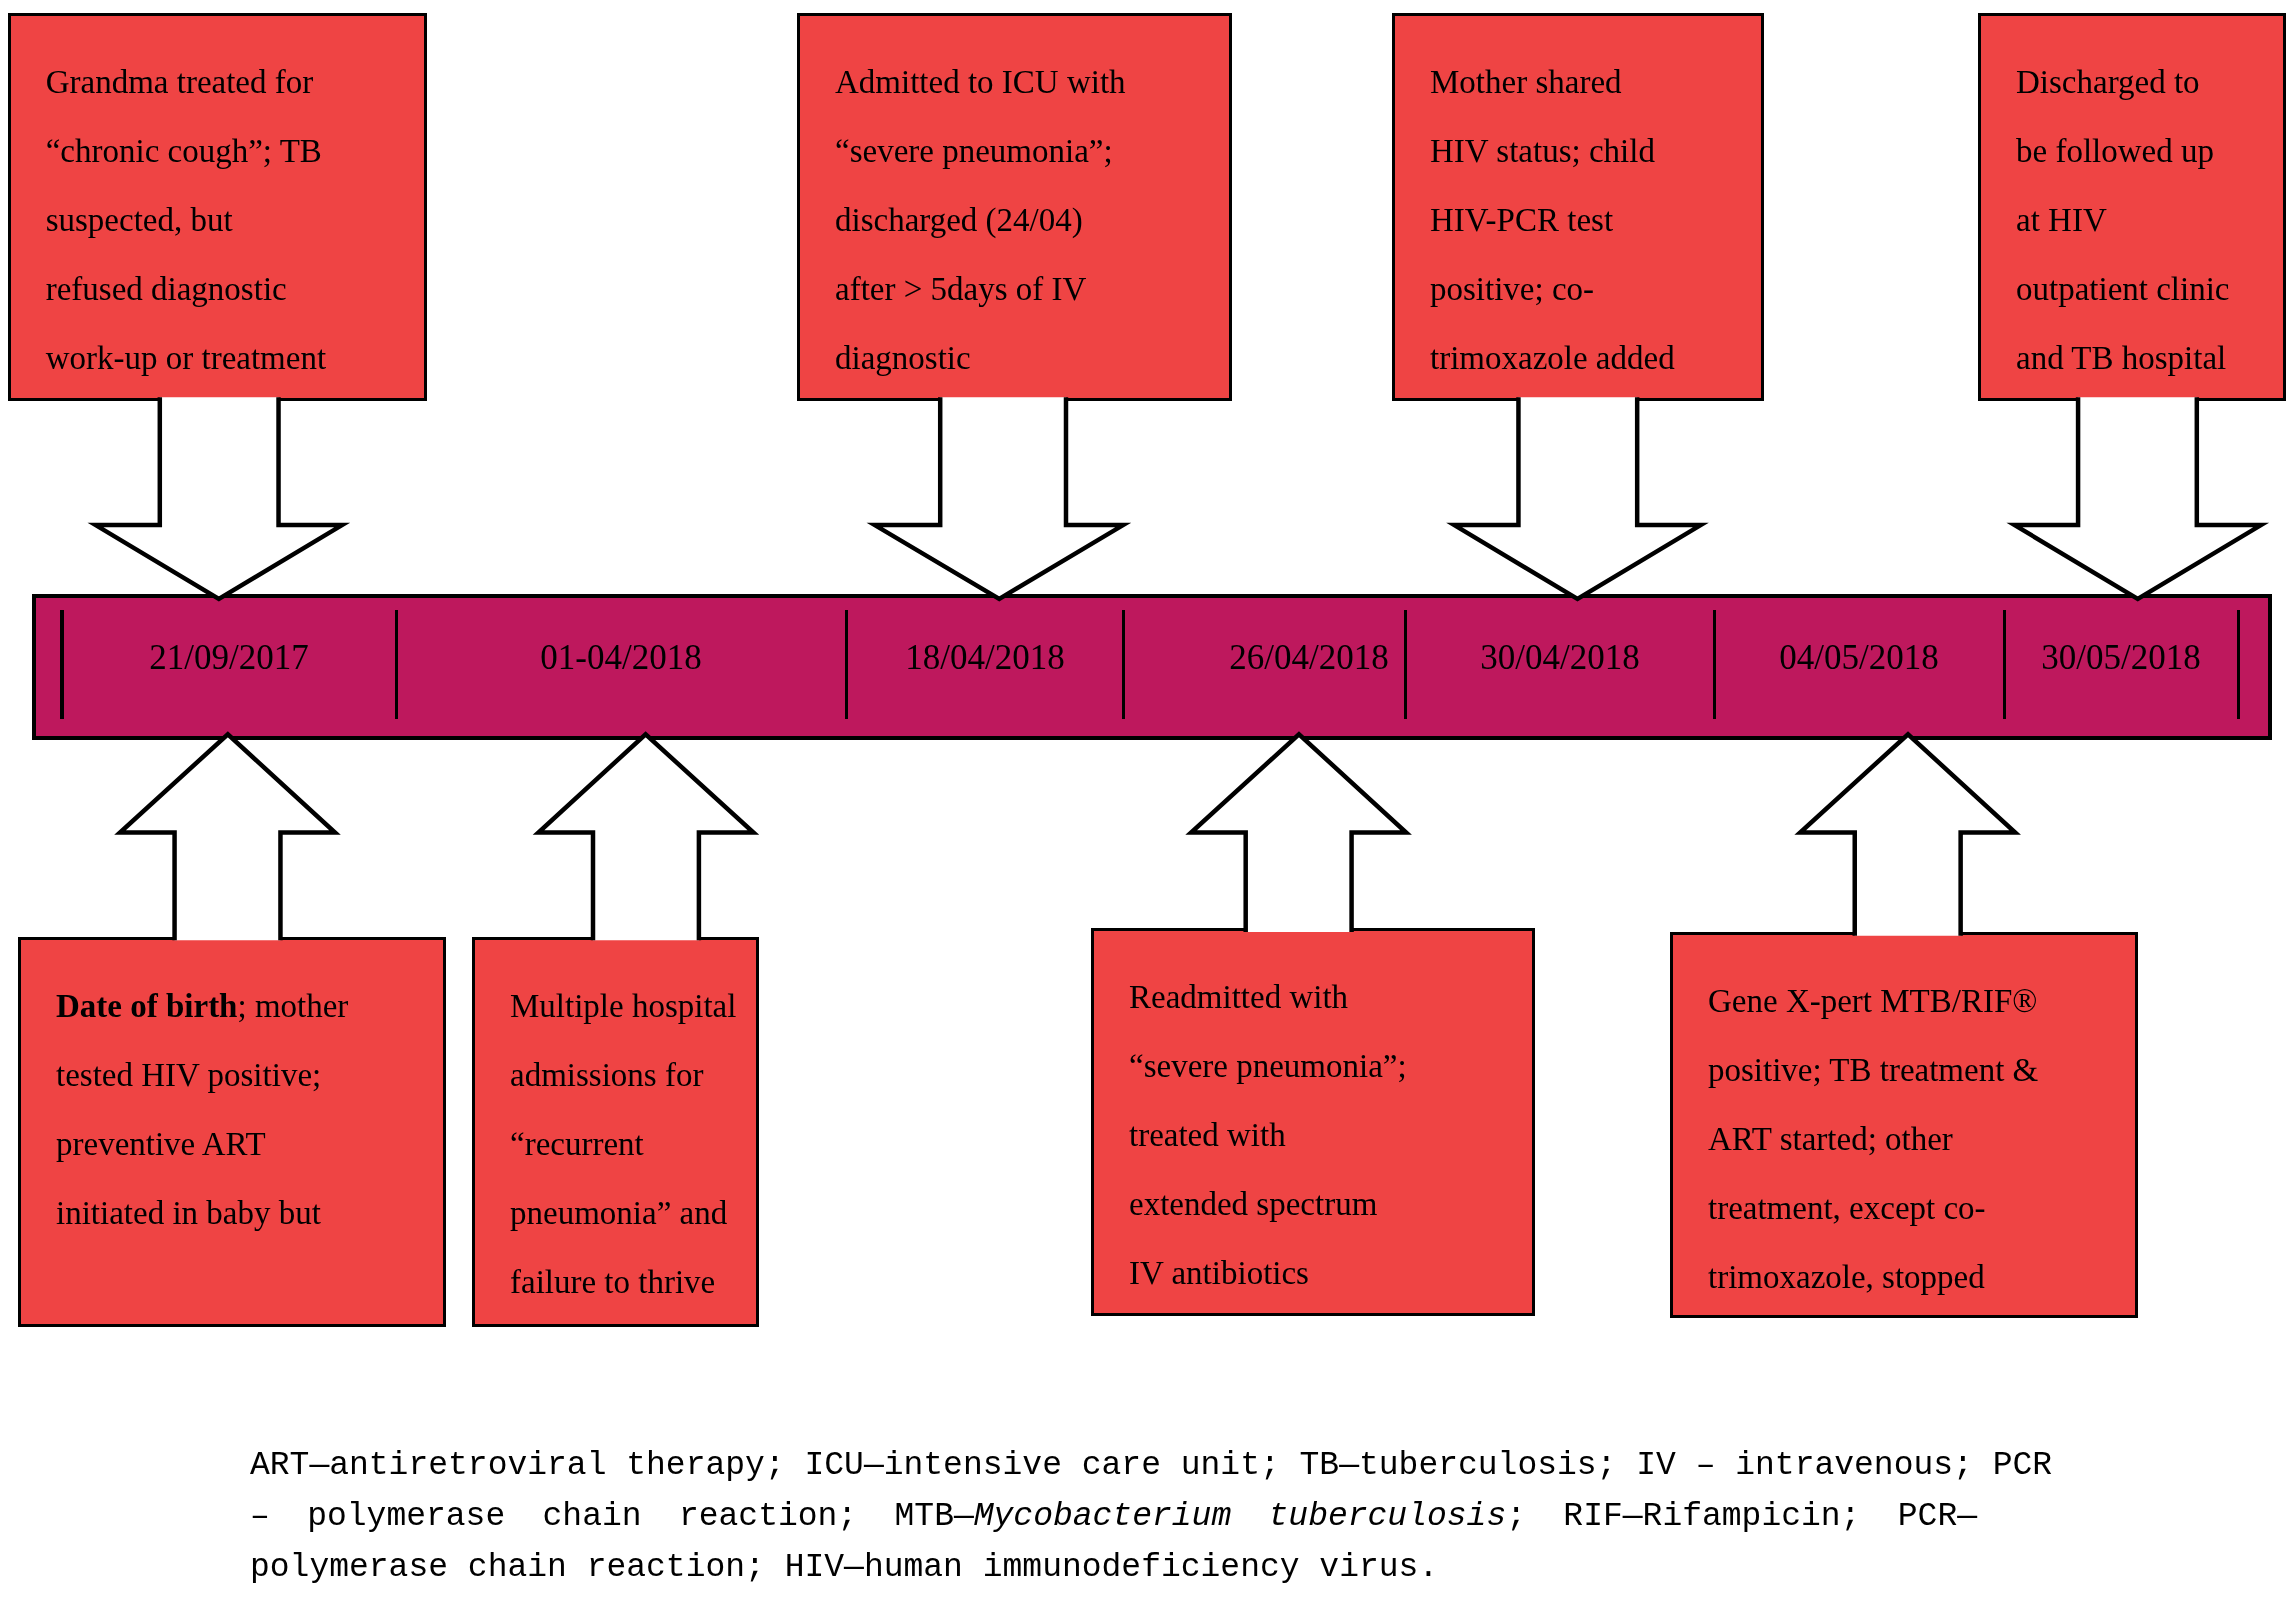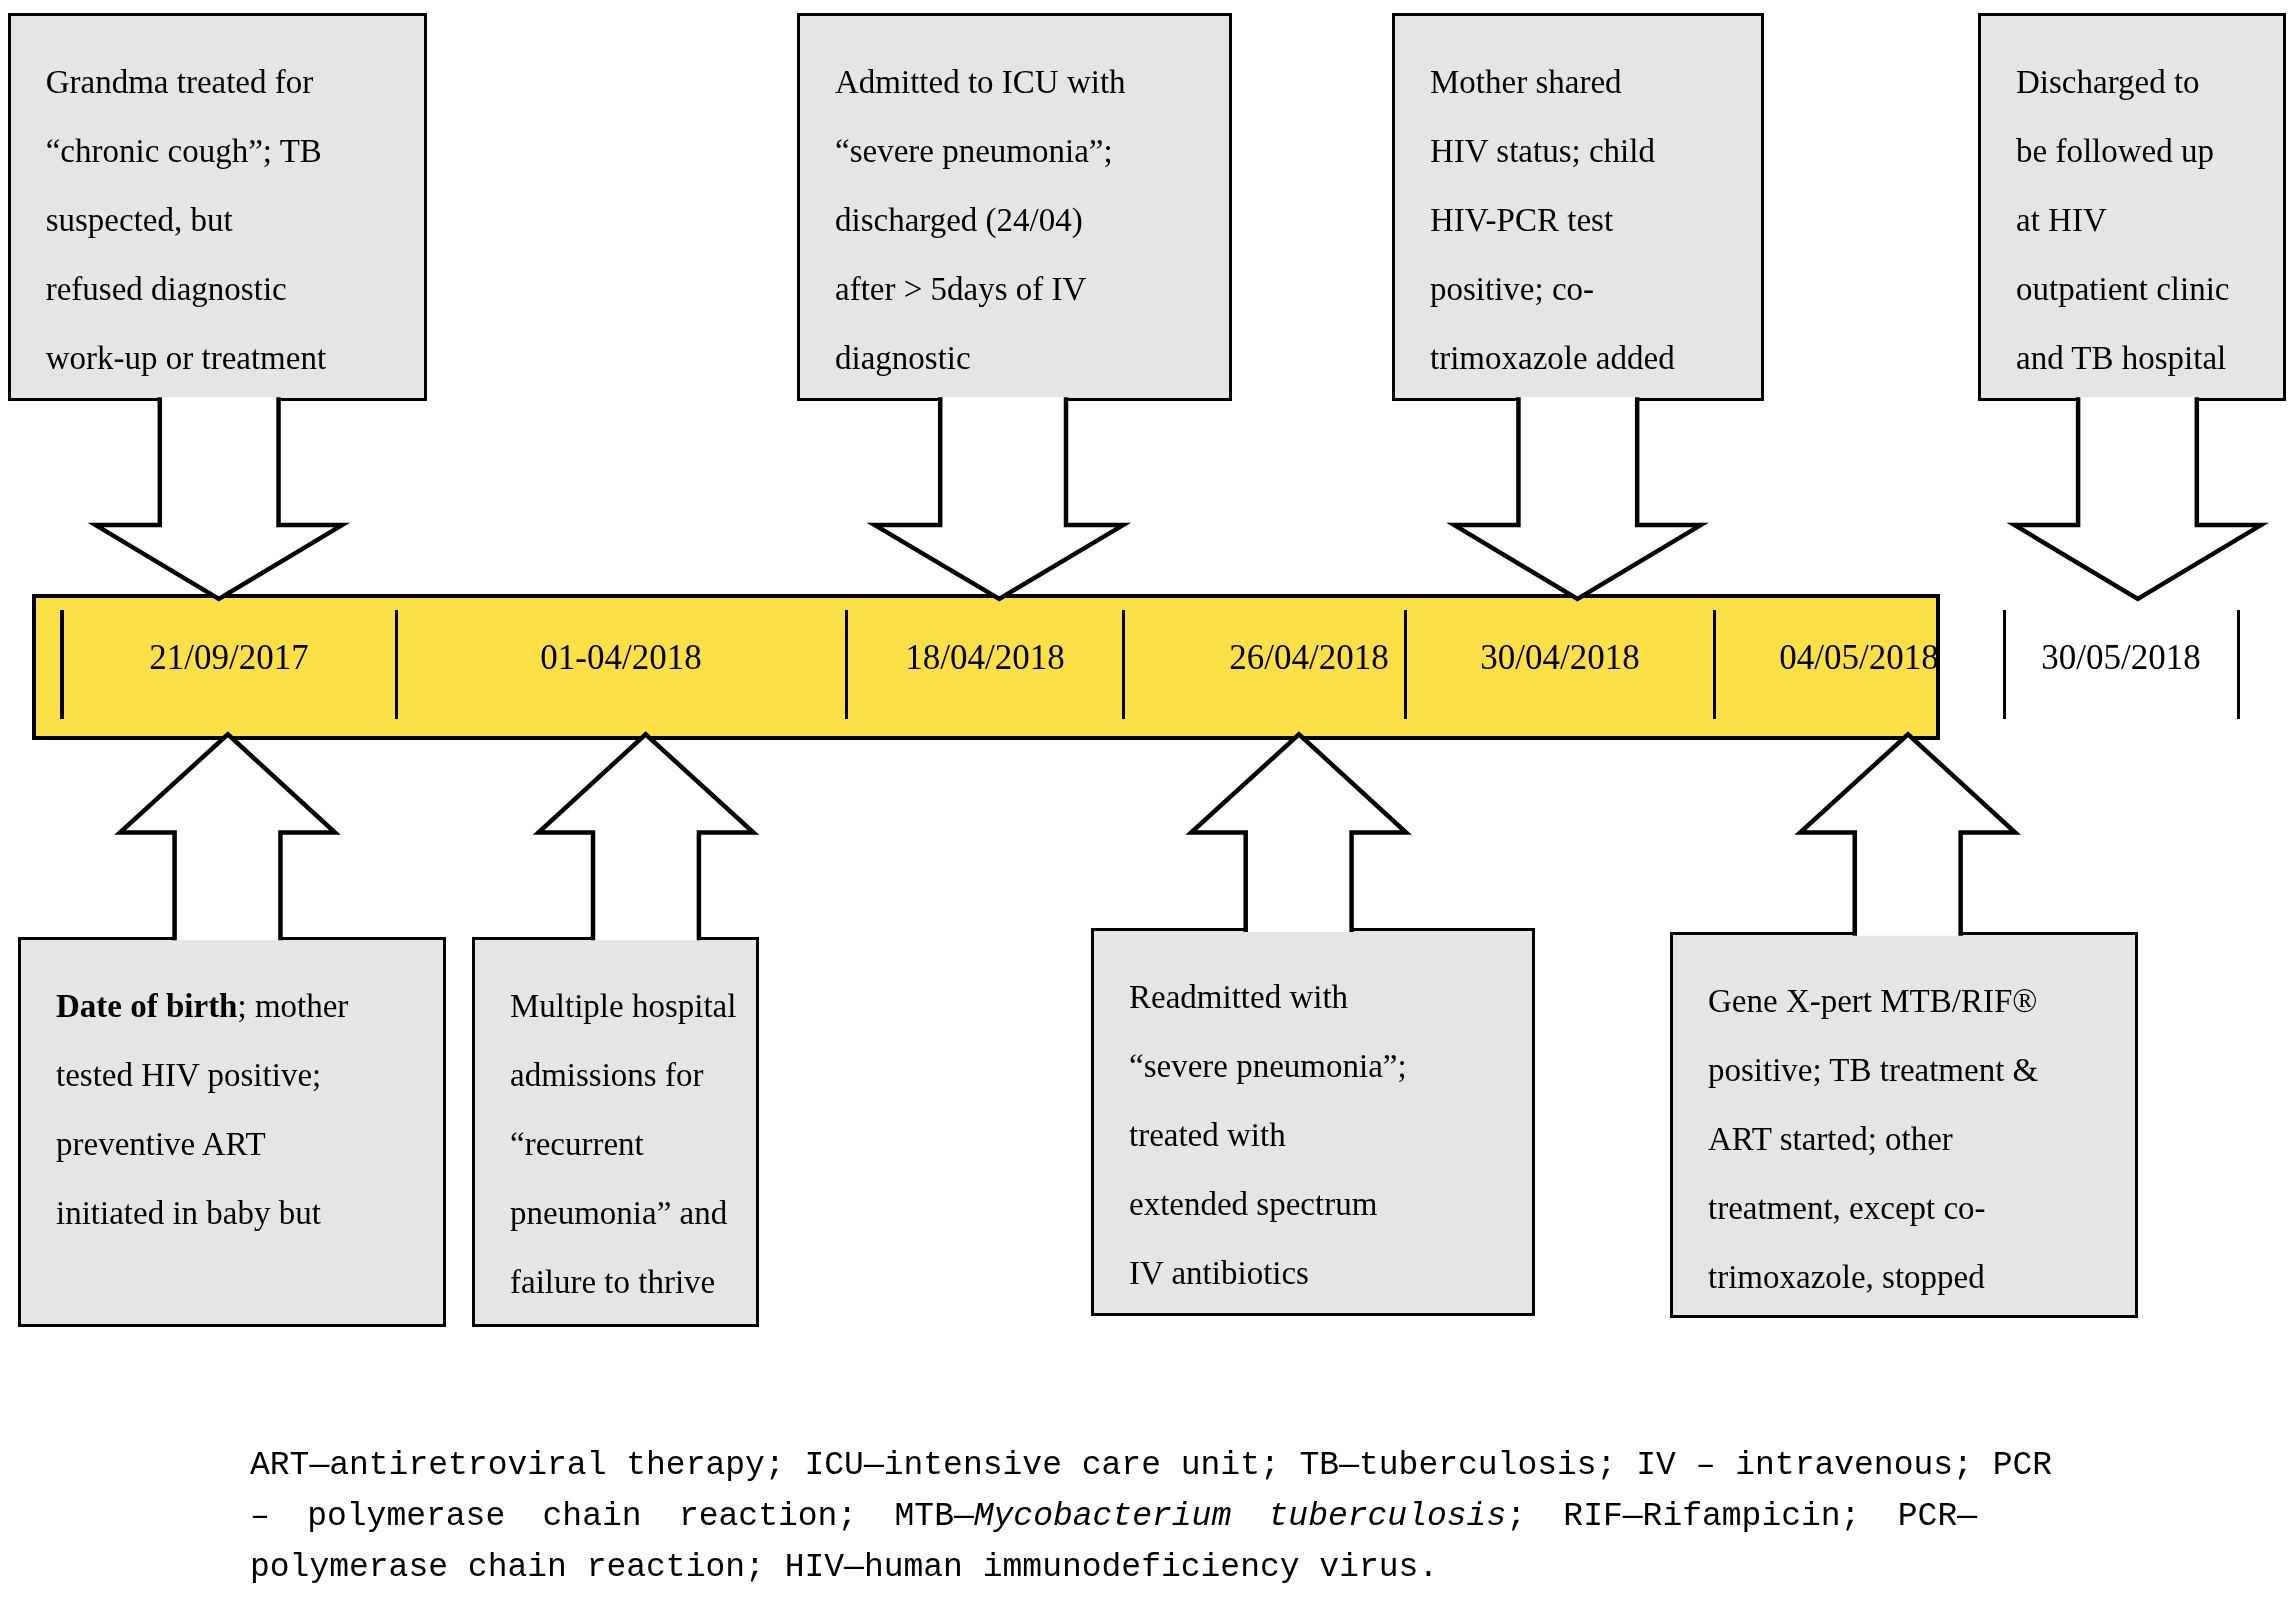--- a/index.html
+++ b/index.html
@@ -7,34 +7,34 @@
   .canvas {
     position:relative;
     width:2295px; height:1604px;
     background:#ffffff;
     font-family:"Liberation Serif", serif;
     color:#000;
     overflow:hidden;
   }
   .box {
     position:absolute;
-    background:#e5e5e5;
+    background:#ef4444;
     border:3.9px solid #000;
     box-sizing:border-box;
     padding:32px 6.4px 0 35px;
     font-size:33px;
     line-height:69px;
   }
   .ln { white-space:nowrap; }
   .b { font-weight:bold; }
   .bar {
     position:absolute;
     left:32px; top:594px;
-    width:1908px; height:146px;
-    background:#fde047;
+    width:2240px; height:146px;
+    background:#be185d;
     border:4.5px solid #000;
     box-sizing:border-box;
   }
   .tick {
     position:absolute;
     top:11.6px;
     width:3.2px; height:109px;
     background:#000;
   }
   .date {

